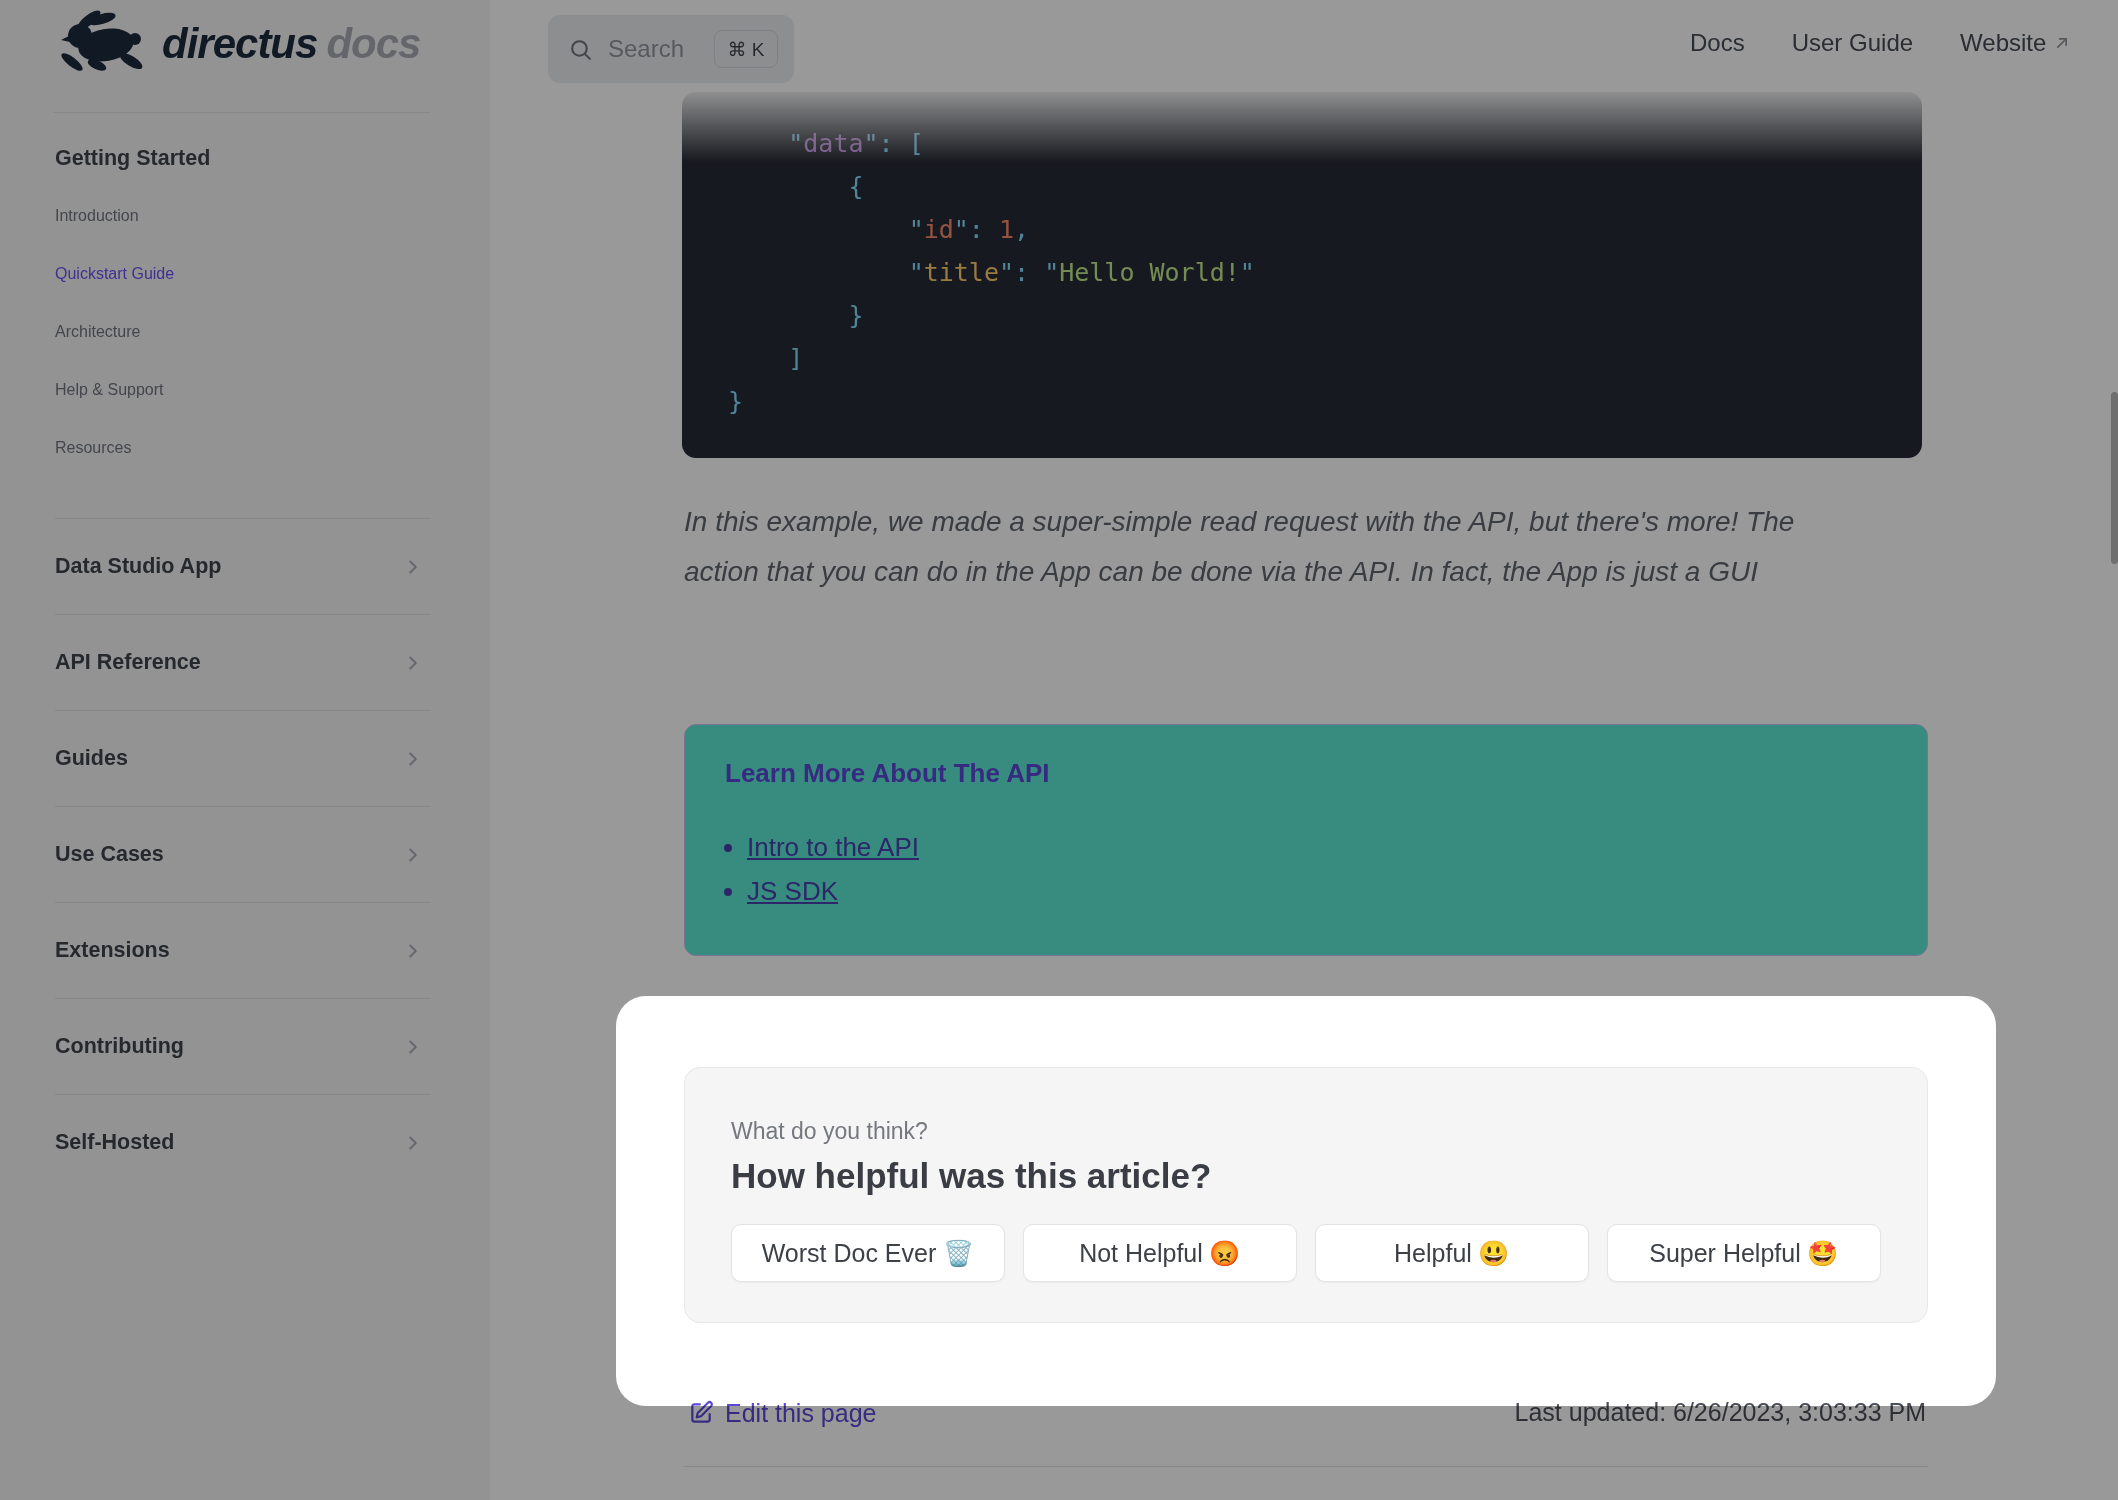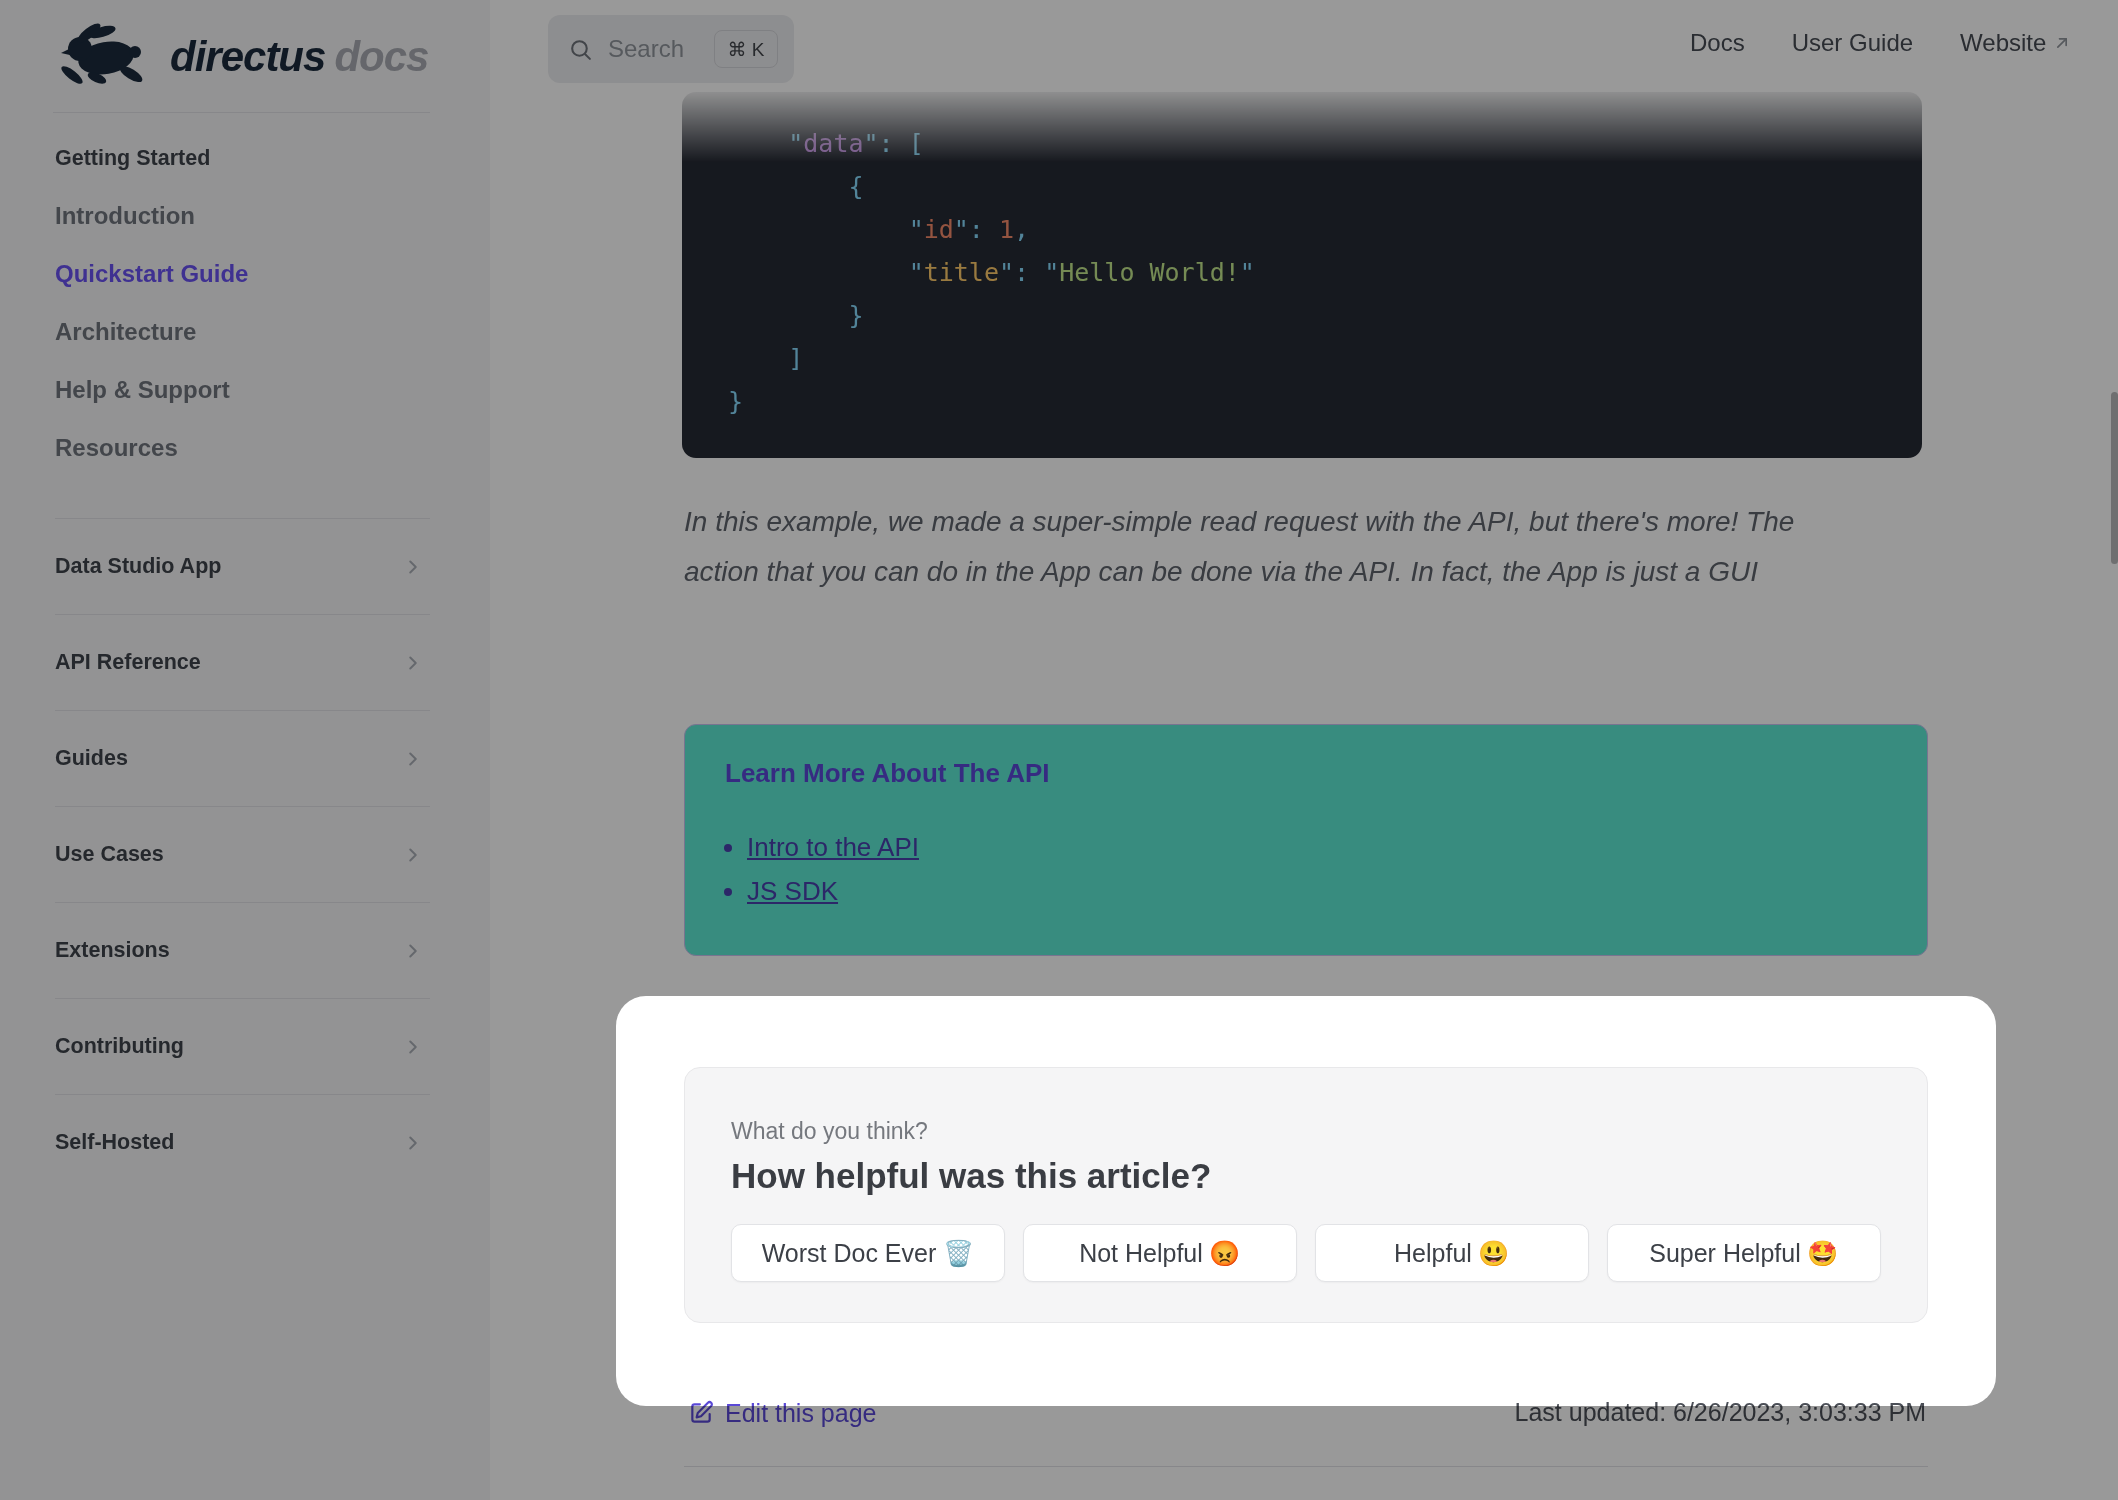--- a/index.html
+++ b/index.html
@@ -1,29 +1,29 @@
 <!DOCTYPE html>
 <html><head>
 <meta charset="utf-8">
 <style>
   html,body{margin:0;padding:0;background:#fff;}
   .stage{position:relative;width:2118px;height:1500px;overflow:hidden;background:#ffffff;
          font-family:"Liberation Sans",sans-serif;}
 
   
   .sidebar{position:absolute;left:0;top:0;width:490px;height:1500px;background:#f6f6f7;}
-  .logo{position:absolute;left:50px;top:20px;height:74px;display:flex;align-items:center;gap:20px;cursor:pointer;}
+  .logo{position:absolute;left:50px;top:7px;height:74px;display:flex;align-items:center;gap:12px;cursor:pointer;}
   .logo-word{font-size:42px;font-weight:700;font-style:italic;letter-spacing:-1px;}
   .logo-primary{color:#1b2b3d;}
   .logo-secondary{color:#a8abb2;margin-left:9px;}
   .sidebar-divider{position:absolute;left:53px;top:112px;width:377px;height:1px;background:#e2e2e6;}
   .side-nav{position:absolute;left:55px;top:140px;width:375px;}
   .side-header{font-size:21.5px;font-weight:700;color:#3f444b;height:36px;line-height:36px;}
   .side-items{list-style:none;margin:11px 0 0 0;padding:0;}
-  .side-items li{height:58px;line-height:58px;font-size:24px;color:#70757e;cursor:pointer;font-weight:bold;}
+  .side-items li{height:58px;line-height:58px;font-size:16px;color:#70757e;cursor:pointer;}
   .side-items li.active{color:#6a52f2;}
   .side-groups{margin-top:41px;}
   .side-group{height:95px;border-top:1px solid #e2e2e6;display:flex;align-items:center;
               justify-content:space-between;cursor:pointer;}
   .side-group .glabel{font-size:21.5px;font-weight:700;color:#3f444b;}
   .side-group svg{width:22px;height:22px;margin-right:6px;stroke:#a9aeb6;}
 
   
   .navbar-bg{position:absolute;left:490px;top:0;width:1628px;height:86px;background:#ffffff;z-index:4;}
   .curtain{position:absolute;left:490px;top:86px;width:1628px;height:76px;z-index:4;

